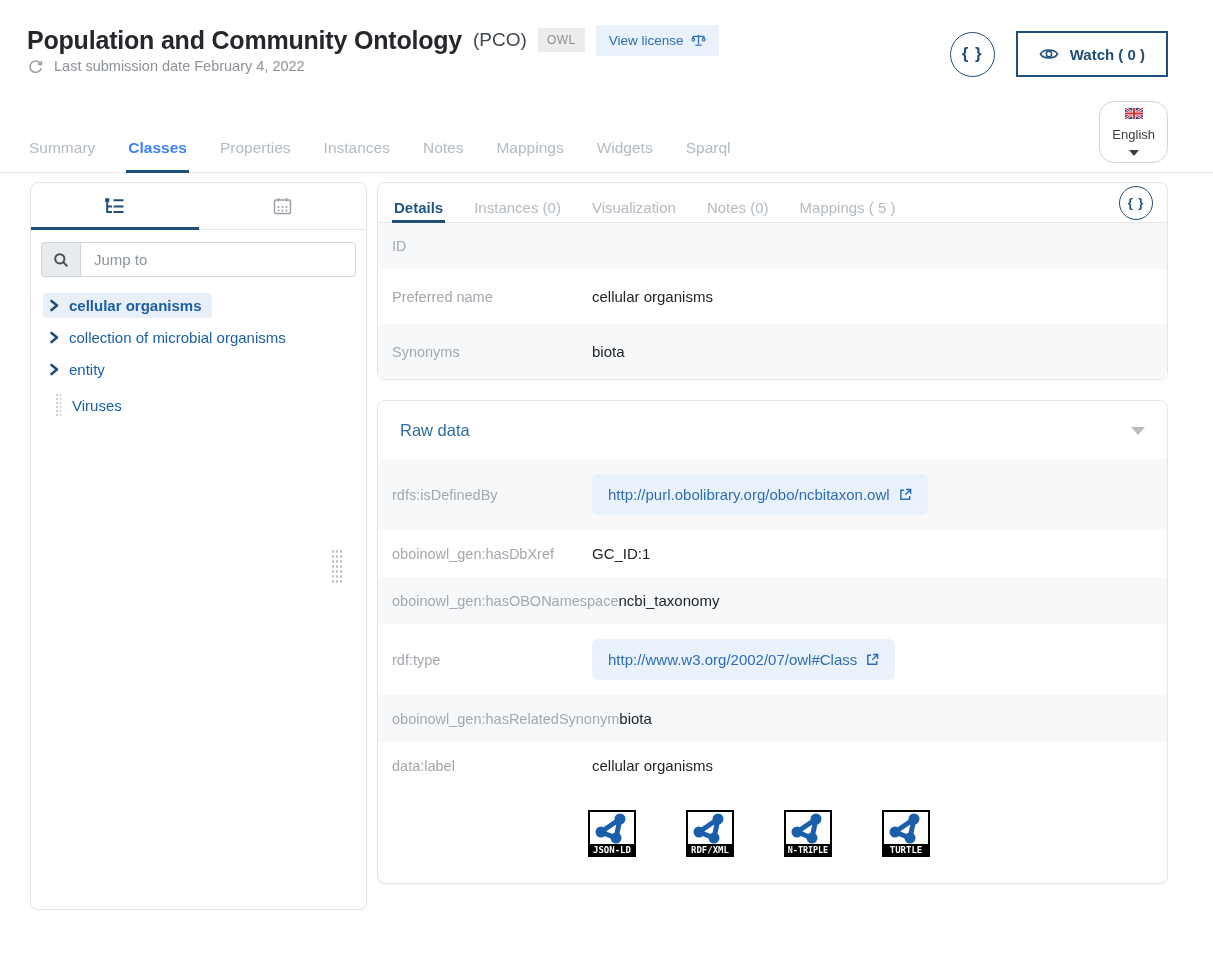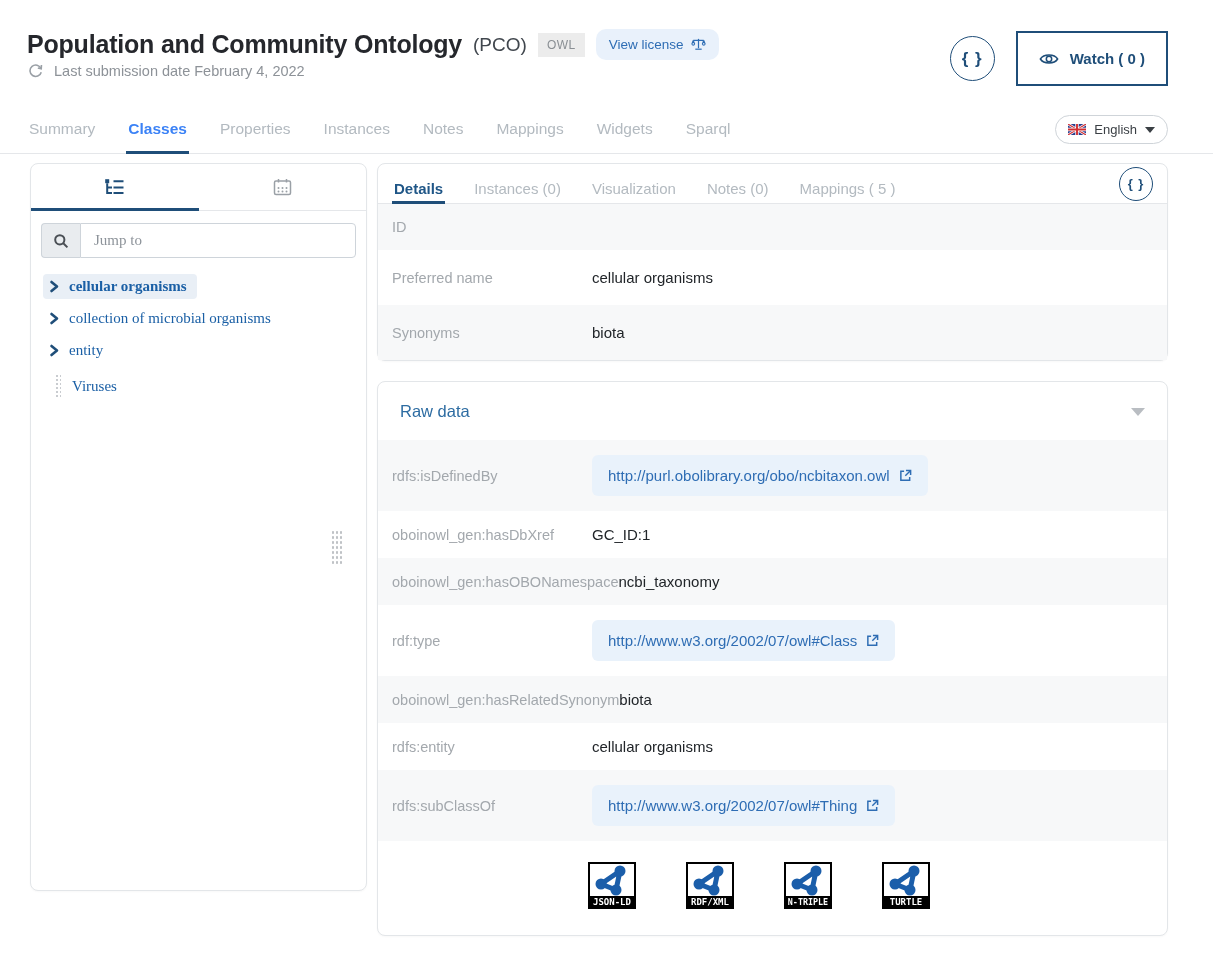--- a/index.html
+++ b/index.html
@@ -21,43 +21,43 @@
   input{font-family:inherit;}
   svg{display:block;}
 
   
   .header{display:flex;justify-content:space-between;padding:22px 45px 0 27px;align-items:center;}
   .title-row{display:flex;align-items:center;gap:11px;}
   .page-title{font-size:25px;font-weight:700;color:#25272c;letter-spacing:-0.2px;}
   .acronym{font-size:19px;color:#41474e;}
   .owl-badge{font-size:12px;background:#ececec;color:#8a8f94;padding:5px 9px;border-radius:0;letter-spacing:.5px;}
   .view-license{display:inline-flex;align-items:center;gap:7px;background:#e9f1fb;color:var(--link);
-    font-size:13.5px;padding:8px 13px;border-radius:10px;}
+    font-size:13.5px;padding:8px 13px;border-radius:2px;}
   .submission-row{margin-top:2px;display:flex;align-items:center;gap:10px;color:#8d9298;font-size:14.5px;}
   .header-right{display:flex;align-items:center;gap:21px;margin-top:9px;}
   .braces-circle{width:45px;height:45px;border-radius:50%;border:1.6px solid var(--navy);color:var(--navy);
     display:flex;align-items:center;justify-content:center;font-size:17px;font-weight:700;background:#fff;letter-spacing:1px;}
   .watch-btn{display:flex;align-items:center;gap:11px;border:2px solid var(--navy);color:var(--navy);
-    background:#fff;height:55px;padding:0 21px;font-size:15px;font-weight:600;}
+    background:#fff;height:46px;padding:0 21px;font-size:15px;font-weight:600;}
 
   
   .main-tabs{display:flex;align-items:flex-end;padding:0 45px 0 27px;margin-top:24px;border-bottom:1px solid #e5e7ea;}
   .main-tab{margin-right:29px;padding:10px 2px 13px;font-size:15.5px;color:var(--tab-inactive);
     border-bottom:3px solid transparent;margin-bottom:-1px;cursor:pointer;}
   .main-tab.active{color:#3b82f6;font-weight:700;border-bottom-color:var(--navy);}
   .lang-select{margin-left:auto;margin-bottom:9px;display:flex;align-items:center;gap:8px;
-    border:1px solid #cfd4d9;border-radius:15px;padding:6px 12px;font-size:13px;color:#3a3f44;cursor:pointer;}
+    border:1px solid #cfd4d9;border-radius:15px;padding:6px 12px;font-size:13px;color:#3a3f44;cursor:pointer;flex-direction:column;}
   .caret{width:0;height:0;border-left:5px solid transparent;border-right:5px solid transparent;border-top:6px solid #3a3f44;}
 
   
   .content{display:flex;align-items:flex-start;padding:9px 45px 0 30px;position:relative;}
   .card{border:1px solid var(--border);border-radius:8px;background:#fff;box-shadow:0 1px 2px rgba(0,0,0,.03);}
 
   
-  .tree-panel{width:337px;flex:none;height:728px;overflow:hidden;font-family:Liberation Serif, serif;}
+  .tree-panel{width:337px;flex:none;height:728px;overflow:hidden;}
   .panel-tabs{display:flex;border-bottom:1px solid #e5e7ea;}
   .panel-tab{flex:1;display:flex;align-items:center;justify-content:center;padding:14px 0 12px;
     border-bottom:3px solid transparent;margin-bottom:-1px;cursor:pointer;}
   .panel-tab.active{border-bottom-color:var(--navy);}
   .search-row{display:flex;margin:12px 10px 4px;height:35px;}
   .search-addon{width:39px;background:#e9ecef;border:1px solid #ced4da;border-right:none;
     border-radius:4px 0 0 4px;display:flex;align-items:center;justify-content:center;}
   .search-input{flex:1;border:1px solid #ced4da;border-radius:0 4px 4px 0;padding:0 13px;font-size:15px;color:#333;outline:none;}
   .search-input::placeholder{color:#8d939a;}
   .tree{list-style:none;margin:16px 0 0;padding:0 12px;}
@@ -321,39 +321,24 @@
           </a>
         </div>
       </div>
       <div class="kv-row striped">
         <div class="kv-label">oboinowl_gen:hasRelatedSynonym</div>
         <div class="kv-value">
             <span>biota</span>
           </div>
       </div>
       <div class="kv-row">
-        <div class="kv-label">rdfs:entity</div>
+        <div class="kv-label">data:label</div>
         <div class="kv-value">
             <span>cellular organisms</span>
           </div>
-      </div>
-      <div class="kv-row striped">
-        <div class="kv-label">rdfs:subClassOf</div>
-        <div class="kv-value">
-          <a class="chip">
-            <span>http://www.w3.org/2002/07/owl#Thing</span>
-            <span>
-              <svg width="13" height="13" viewBox="0 0 14 14" fill="none" stroke="#2e6db4" stroke-width="1.6">
-                <path d="M5.5 2.5 H2 V12 H11.5 V8.5"></path>
-                  <path d="M7.5 1.5 H12.5 V6.5"></path>
-                  <line x1="12.2" y1="1.8" x2="6.8" y2="7.2"></line>
-              </svg>
-            </span>
-          </a>
-        </div>
       </div>
 
       <div class="downloads">
         <span class="rdf-dl">
           <svg width="48" height="47" viewBox="0 0 48 47">
             <rect x="1" y="1" width="46" height="45" fill="#fff" stroke="#000" stroke-width="2"></rect>
             <path d="M13 22 L32 9 L28 28 Z" fill="none" stroke="#1b5eaa" stroke-width="5" stroke-linejoin="round"></path>
             <circle cx="13" cy="22" r="5.5" fill="#1b5eaa"></circle>
               <circle cx="32" cy="9" r="5.5" fill="#1b5eaa"></circle>
               <circle cx="28" cy="28" r="5.5" fill="#1b5eaa"></circle>

